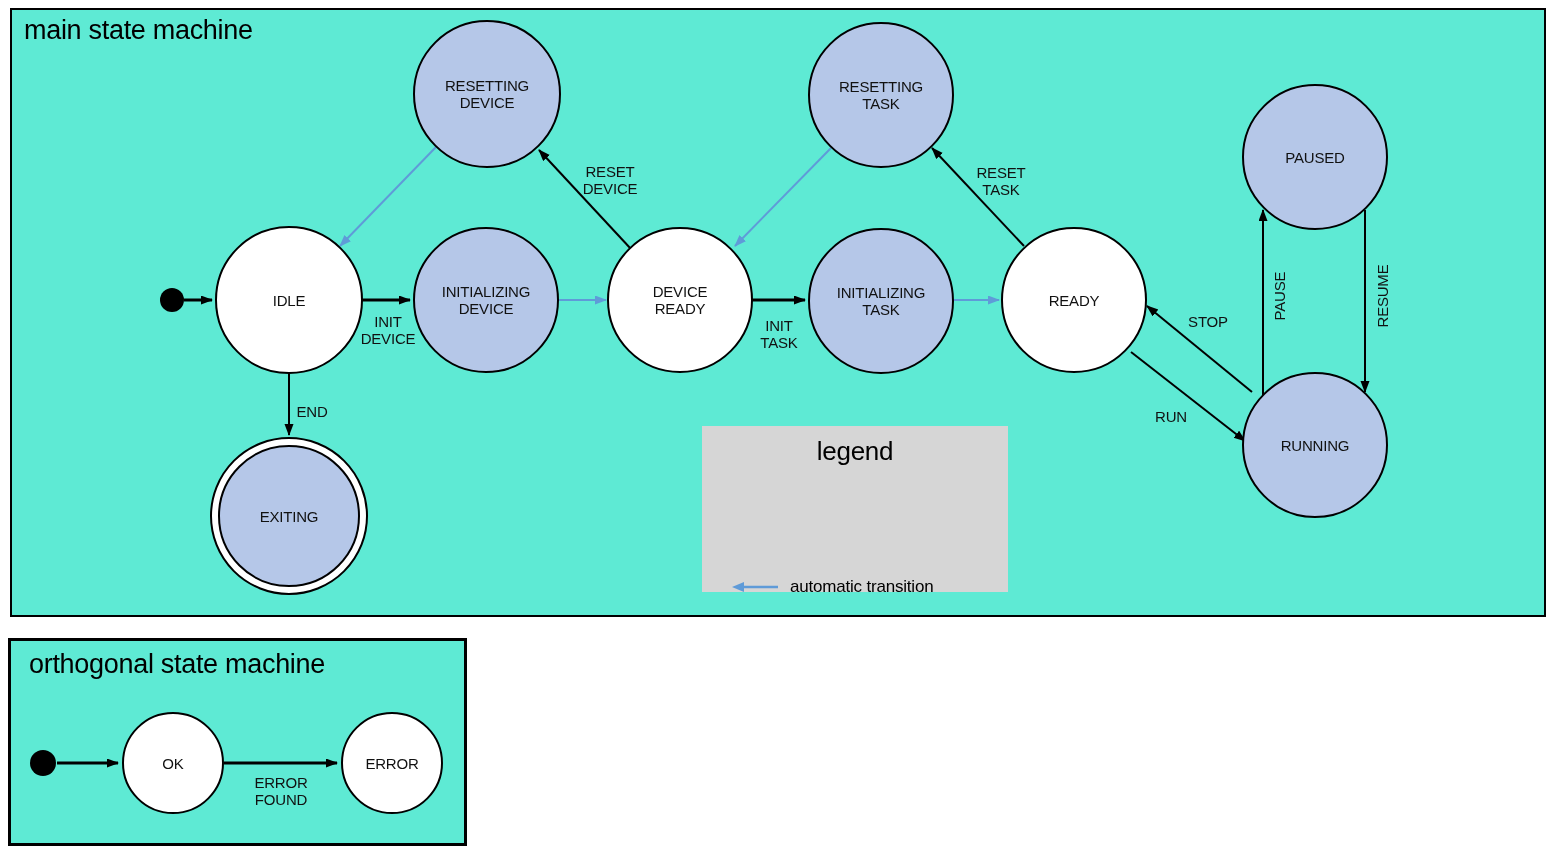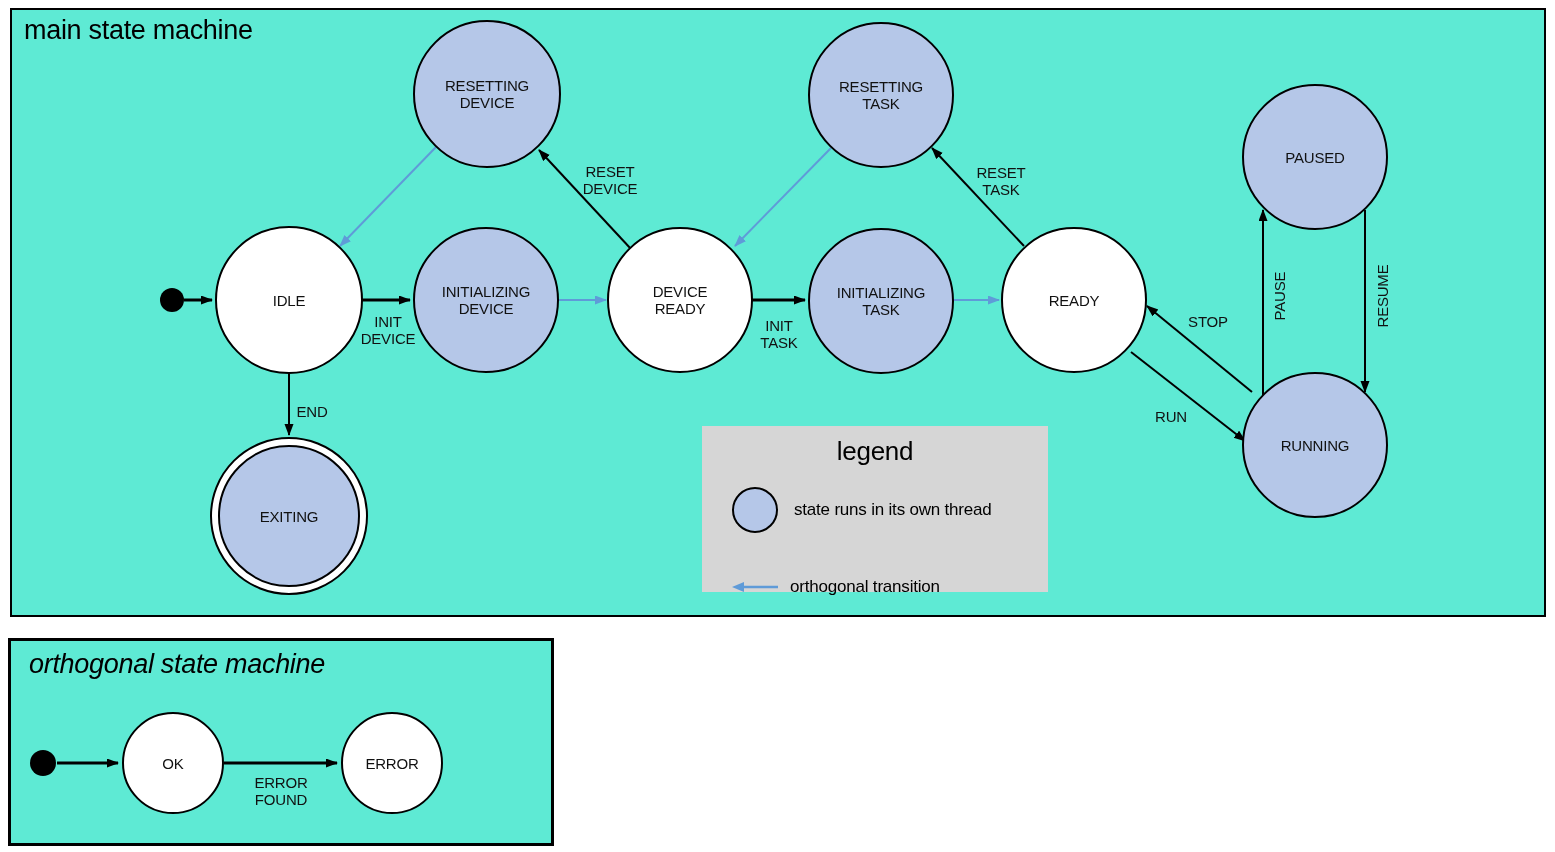--- a/index.html
+++ b/index.html
@@ -1,24 +1,24 @@
 <!DOCTYPE html>
 <html><head>
 <meta charset="utf-8">
 <style>
   html,body{margin:0;padding:0;}
   body{width:1555px;height:852px;position:relative;background:#ffffff;
        font-family:"Liberation Sans", sans-serif;color:#000;}
   .panel{position:absolute;background:#5eead4;box-sizing:border-box;}
   .main-panel{left:10px;top:8px;width:1536px;height:609px;border:2px solid #000;}
-  .ortho-panel{left:8px;top:638px;width:546px;height:208px;border:3px solid #000;font-style:italic;}
+  .ortho-panel{left:8px;top:638px;width:459px;height:208px;border:3px solid #000;}
   .panel-title{position:absolute;font-size:27px;letter-spacing:-0.3px;white-space:nowrap;}
   .main-panel .panel-title{left:12px;top:5px;}
   .ortho-panel .panel-title{left:18px;top:8px;}
-  .legend{position:absolute;left:702px;top:426px;width:306px;height:166px;padding-left:40px;}
+  .legend{position:absolute;left:702px;top:426px;width:306px;height:166px;}
   .legend-title{position:absolute;top:10px;left:0;width:100%;text-align:center;font-size:26px;letter-spacing:-0.3px;}
   .legend-row{position:absolute;left:30px;display:flex;align-items:center;}
   .legend-row-1{top:61px;height:46px;}
   .legend-row-2{top:154px;height:14px;}
   .legend-circle{width:42px;height:42px;border-radius:50%;border:2px solid #000;margin-right:16px;flex:0 0 auto;}
   .legend-arrow{width:46px;margin-right:12px;display:flex;align-items:center;flex:0 0 auto;}
   .legend-label{font-size:17px;letter-spacing:-0.2px;white-space:nowrap;}
   #diagram{position:absolute;left:0;top:0;width:1555px;height:852px;pointer-events:none;}
   .node-label,.edge-label{font-family:"Liberation Sans",sans-serif;font-size:15px;letter-spacing:-0.2px;fill:#111;}
 </style>
@@ -30,32 +30,28 @@
   <div class="panel main-panel">
     <div class="panel-title">main state machine</div>
   </div>
 
   <div class="panel ortho-panel">
     <div class="panel-title">orthogonal state machine</div>
   </div>
 
   <div class="legend" style="background: rgb(214, 214, 214);">
     <div class="legend-title">legend</div>
-    <div class="legend-row legend-row-1">
-      <span class="legend-circle" style="background: rgb(181, 199, 232);"></span>
-      <span class="legend-label">state runs in its own thread</span>
-    </div>
     <div class="legend-row legend-row-2">
       <span class="legend-arrow">
         <svg width="46" height="12" viewBox="0 0 46 12">
           <path d="M46 6 H10" stroke="#5f9bd8" stroke-width="2.5"></path>
           <path d="M12 1 L0 6 L12 11 Z" fill="#5f9bd8"></path>
         </svg>
       </span>
-      <span class="legend-label">orthogonal transition</span>
+      <span class="legend-label">automatic transition</span>
     </div>
   </div>
 
   <svg id="diagram" viewBox="0 0 1555 852">
       <defs>
         <marker id="arrow-black" markerWidth="13" markerHeight="11" refX="11" refY="4.5" orient="auto" markerUnits="userSpaceOnUse">
           <path d="M0,0 L12,4.5 L0,9 Z" fill="#000000"></path>
         </marker>
         <marker id="arrow-blue" markerWidth="13" markerHeight="11" refX="11" refY="4.5" orient="auto" markerUnits="userSpaceOnUse">
           <path d="M0,0 L12,4.5 L0,9 Z" fill="#5f9bd8"></path>

